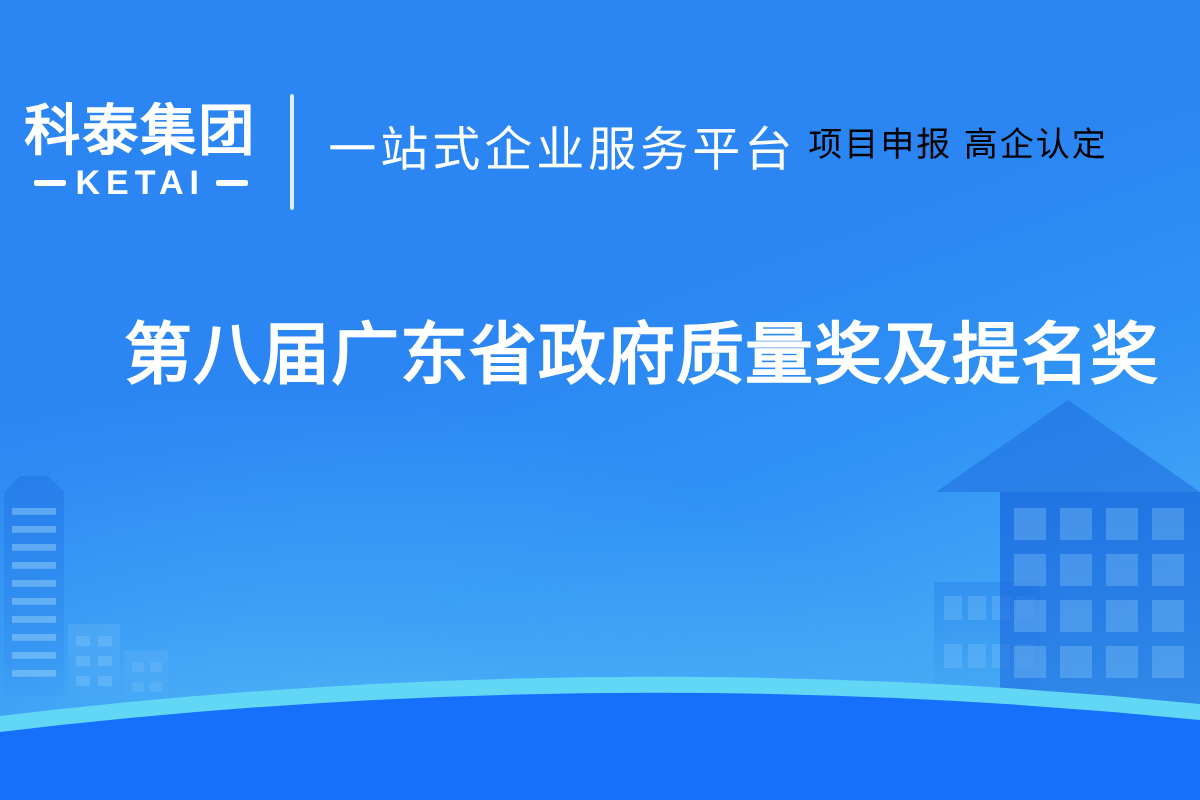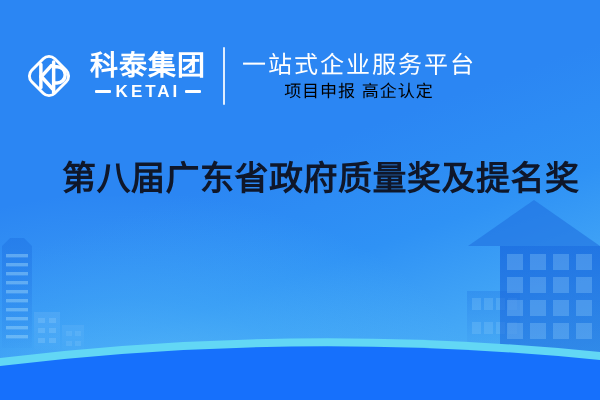--- a/index.html
+++ b/index.html
@@ -101,21 +101,21 @@
   .divider {
     width: 2px;
     height: 58px;
     background: rgba(255,255,255,0.85);
     border-radius: 1px;
     margin: 0 17px;
     flex: 0 0 2px;
   }
   .tagline {
     display: flex;
-    flex-direction: column;
+    flex-direction: row;
     justify-content: center;
     gap: 6px;
   }
   .tagline-main {
     font-size: 24px;
     color: #ffffff;
     letter-spacing: 2px;
     line-height: 1;
     white-space: nowrap;
   }
@@ -131,21 +131,21 @@
   
   .headline {
     position: absolute;
     left: 62px;
     top: 155px;
     width: 500px;
   }
   .headline-line {
     font-size: 34px;
     font-weight: 700;
-    color: #0f172a;
+    color: #ffffff;
     line-height: 46px;
     letter-spacing: 0.5px;
     white-space: nowrap;
   }
 </style>
 </head>
 <body>
 
 <div id="banner">
 

